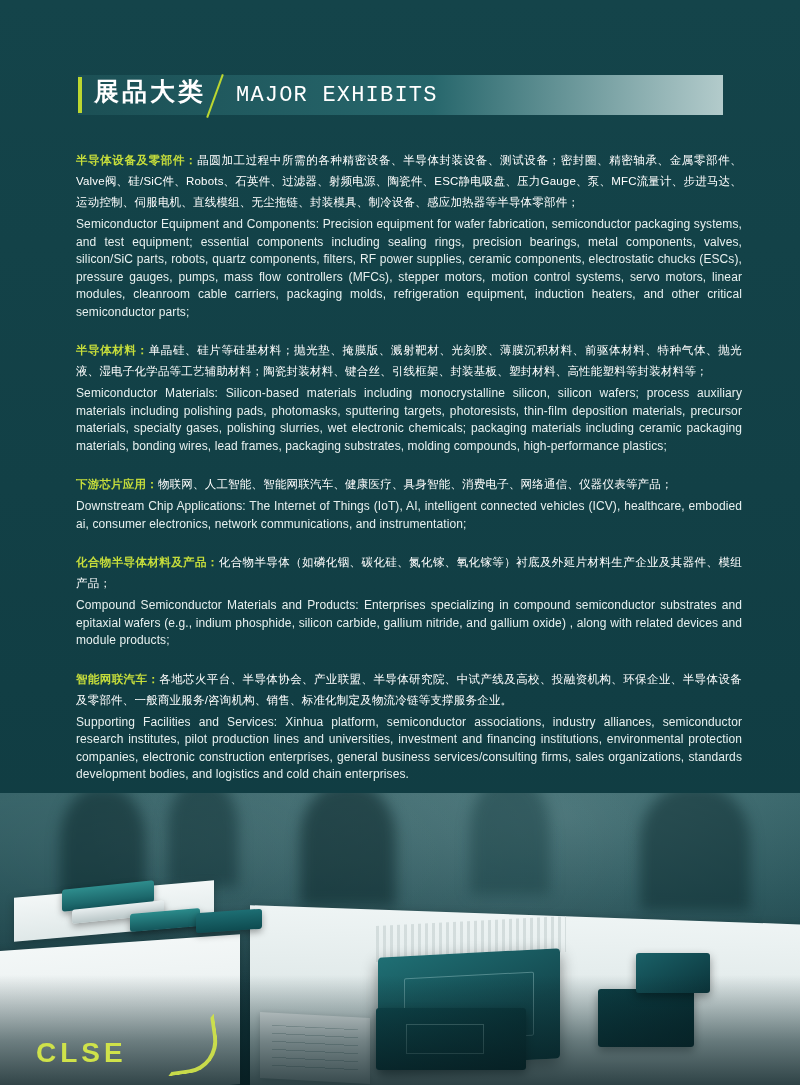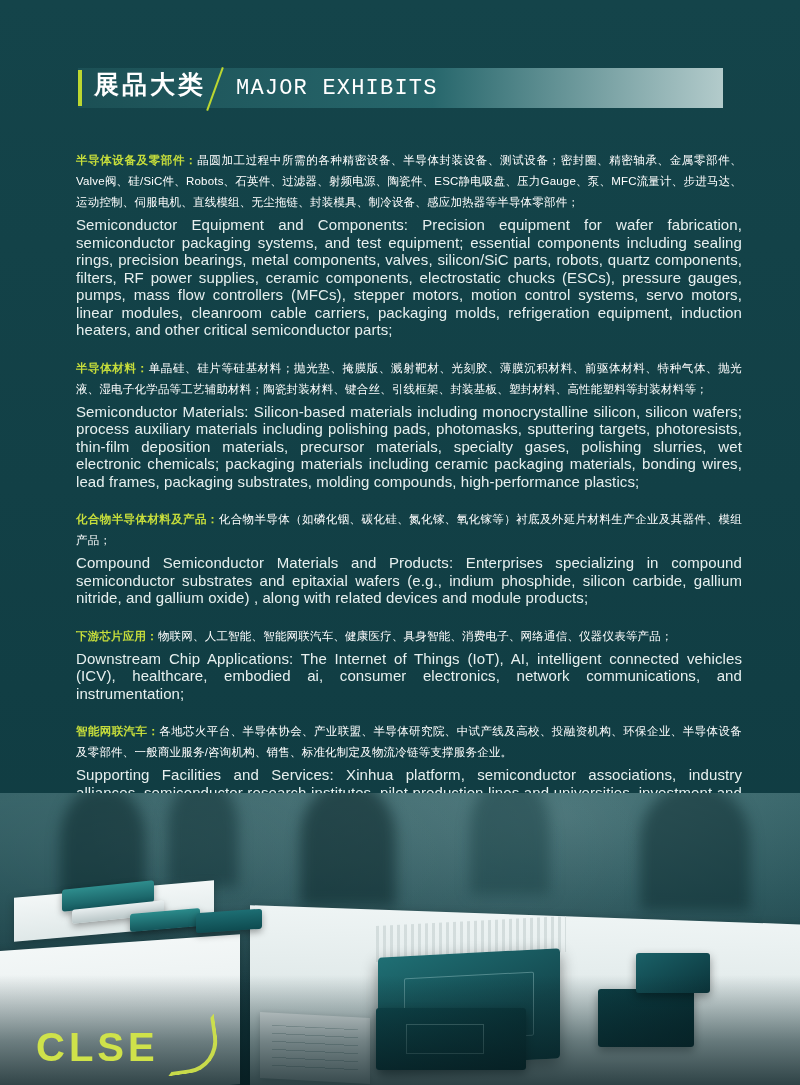--- a/index.html
+++ b/index.html
@@ -11,21 +11,21 @@
   }
   .page{
     position:relative;
     width:800px; height:1085px;
     background:linear-gradient(180deg,#14444a 0%, #124046 45%, #0f3a40 100%);
   }
 
   
   .header{
     position:absolute;
-    left:78px; top:68px;
+    left:78px; top:75px;
     width:645px; height:32px;
     display:flex; align-items:stretch;
   }
   .header-bar{
     position:absolute;
     left:0; top:0;
     width:645px; height:40px;
     background:linear-gradient(90deg,#1d5257 0%, #2a6d72 55%, #cfe3e2 100%);
     opacity:.85;
   }
@@ -85,21 +85,21 @@
     color:#ffffff;
     text-align:justify;
     letter-spacing:.2px;
   }
   .sec-cn .lbl{
     color:#c6dd3b;
     font-weight:bold;
   }
   .sec-en{
     margin-top:3px;
-    font-size:15px;
+    font-size:12px;
     line-height:17.5px;
     color:#e7f0ef;
     text-align:justify;
     letter-spacing:.1px;
   }
 
   
   .photo{
     position:absolute;
     left:0; top:793px;
@@ -201,21 +201,21 @@
 
   
   .logo{
     position:absolute;
     left:36px; bottom:18px;
     display:flex; align-items:flex-end;
     z-index:9;
   }
   .logo-text{
     font-family:"Liberation Sans", sans-serif;
-    font-size:40px;
+    font-size:28px;
     font-weight:bold;
     letter-spacing:4px;
     color:#cfe24a;
     line-height:1;
   }
   .logo-swoosh{
     position:absolute;
     left:128px; bottom:-6px;
     width:54px; height:56px;
     border:4px solid #cfe24a;
@@ -247,27 +247,27 @@
       <p class="sec-cn"><span class="lbl">半导体设备及零部件：</span><span>晶圆加工过程中所需的各种精密设备、半导体封装设备、测试设备；密封圈、精密轴承、金属零部件、Valve阀、硅/SiC件、Robots、石英件、过滤器、射频电源、陶瓷件、ESC静电吸盘、压力Gauge、泵、MFC流量计、步进马达、运动控制、伺服电机、直线模组、无尘拖链、封装模具、制冷设备、感应加热器等半导体零部件；</span></p>
       <p class="sec-en">Semiconductor Equipment and Components: Precision equipment for wafer fabrication, semiconductor packaging systems, and test equipment; essential components including sealing rings, precision bearings, metal components, valves, silicon/SiC parts, robots, quartz components, filters, RF power supplies, ceramic components, electrostatic chucks (ESCs), pressure gauges, pumps, mass flow controllers (MFCs), stepper motors, motion control systems, servo motors, linear modules, cleanroom cable carriers, packaging molds, refrigeration equipment, induction heaters, and other critical semiconductor parts;</p>
     </div>
 
     <div class="section">
       <p class="sec-cn"><span class="lbl">半导体材料：</span><span>单晶硅、硅片等硅基材料；抛光垫、掩膜版、溅射靶材、光刻胶、薄膜沉积材料、前驱体材料、特种气体、抛光液、湿电子化学品等工艺辅助材料；陶瓷封装材料、键合丝、引线框架、封装基板、塑封材料、高性能塑料等封装材料等；</span></p>
       <p class="sec-en">Semiconductor Materials: Silicon-based materials including monocrystalline silicon, silicon wafers; process auxiliary materials including polishing pads, photomasks, sputtering targets, photoresists, thin-film deposition materials, precursor materials, specialty gases, polishing slurries, wet electronic chemicals; packaging materials including ceramic packaging materials, bonding wires, lead frames, packaging substrates, molding compounds, high-performance plastics;</p>
     </div>
 
     <div class="section">
+      <p class="sec-cn"><span class="lbl">下游芯片应用：</span><span>物联网、人工智能、智能网联汽车、健康医疗、具身智能、消费电子、网络通信、仪器仪表等产品；</span></p>
+      <p class="sec-en">Downstream Chip Applications: The Internet of Things (IoT), AI, intelligent connected vehicles (ICV), healthcare, embodied ai, consumer electronics, network communications, and instrumentation;</p>
+    </div>
+
+    <div class="section">
       <p class="sec-cn"><span class="lbl">化合物半导体材料及产品：</span><span>化合物半导体（如磷化铟、碳化硅、氮化镓、氧化镓等）衬底及外延片材料生产企业及其器件、模组产品；</span></p>
       <p class="sec-en">Compound Semiconductor Materials and Products: Enterprises specializing in compound semiconductor substrates and epitaxial wafers (e.g., indium phosphide, silicon carbide, gallium nitride, and gallium oxide) , along with related devices and module products;</p>
-    </div>
-
-    <div class="section">
-      <p class="sec-cn"><span class="lbl">下游芯片应用：</span><span>物联网、人工智能、智能网联汽车、健康医疗、具身智能、消费电子、网络通信、仪器仪表等产品；</span></p>
-      <p class="sec-en">Downstream Chip Applications: The Internet of Things (IoT), AI, intelligent connected vehicles (ICV), healthcare, embodied ai, consumer electronics, network communications, and instrumentation;</p>
     </div>
 
     <div class="section">
       <p class="sec-cn"><span class="lbl">智能网联汽车：</span><span>各地芯火平台、半导体协会、产业联盟、半导体研究院、中试产线及高校、投融资机构、环保企业、半导体设备及零部件、一般商业服务/咨询机构、销售、标准化制定及物流冷链等支撑服务企业。</span></p>
       <p class="sec-en">Supporting Facilities and Services: Xinhua platform, semiconductor associations, industry alliances, semiconductor research institutes, pilot production lines and universities, investment and financing institutions, environmental protection companies, electronic construction enterprises, general business services/consulting firms, sales organizations, standards development bodies, and logistics and cold chain enterprises.</p>
     </div>
 
   </div>
 
   <div class="photo">

